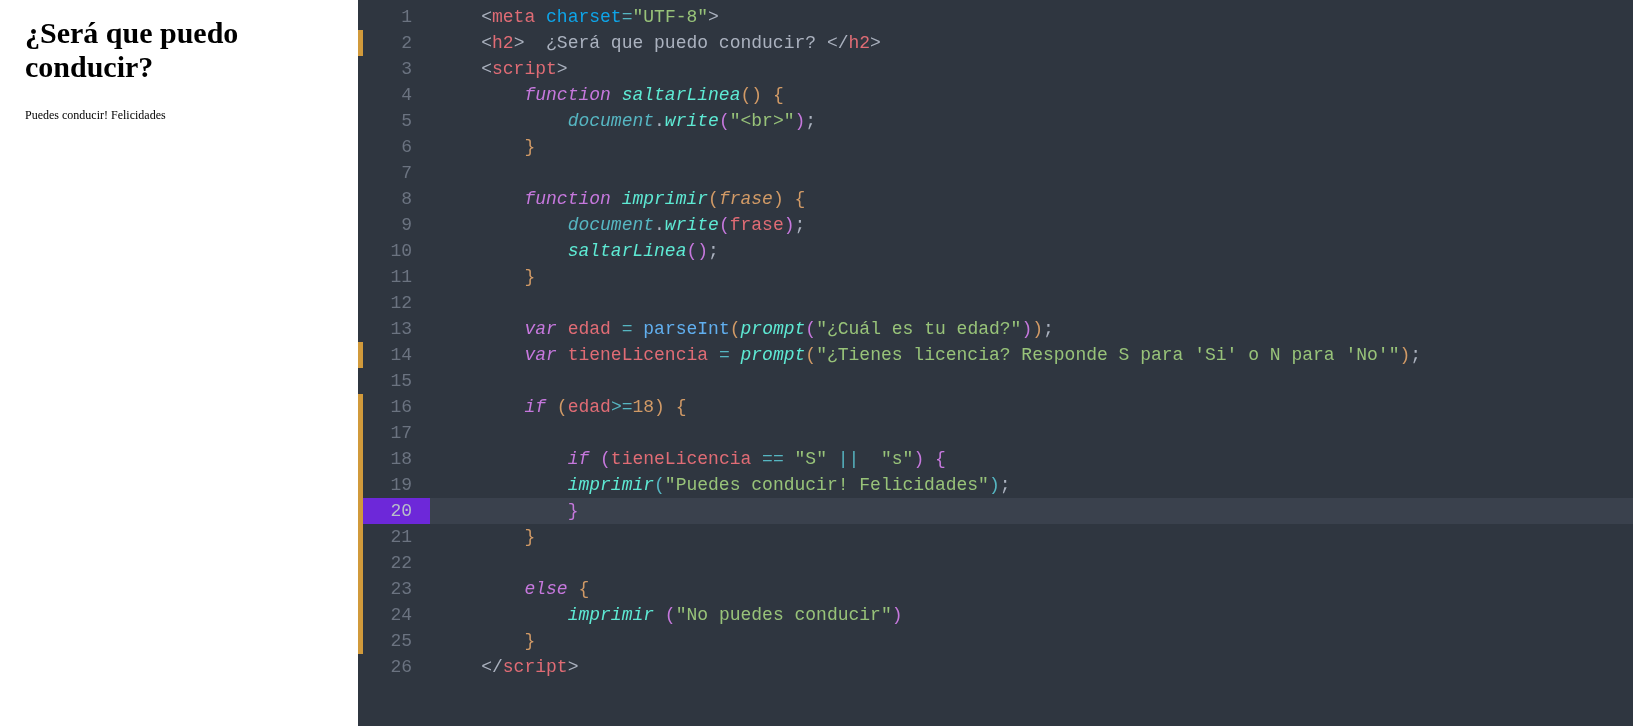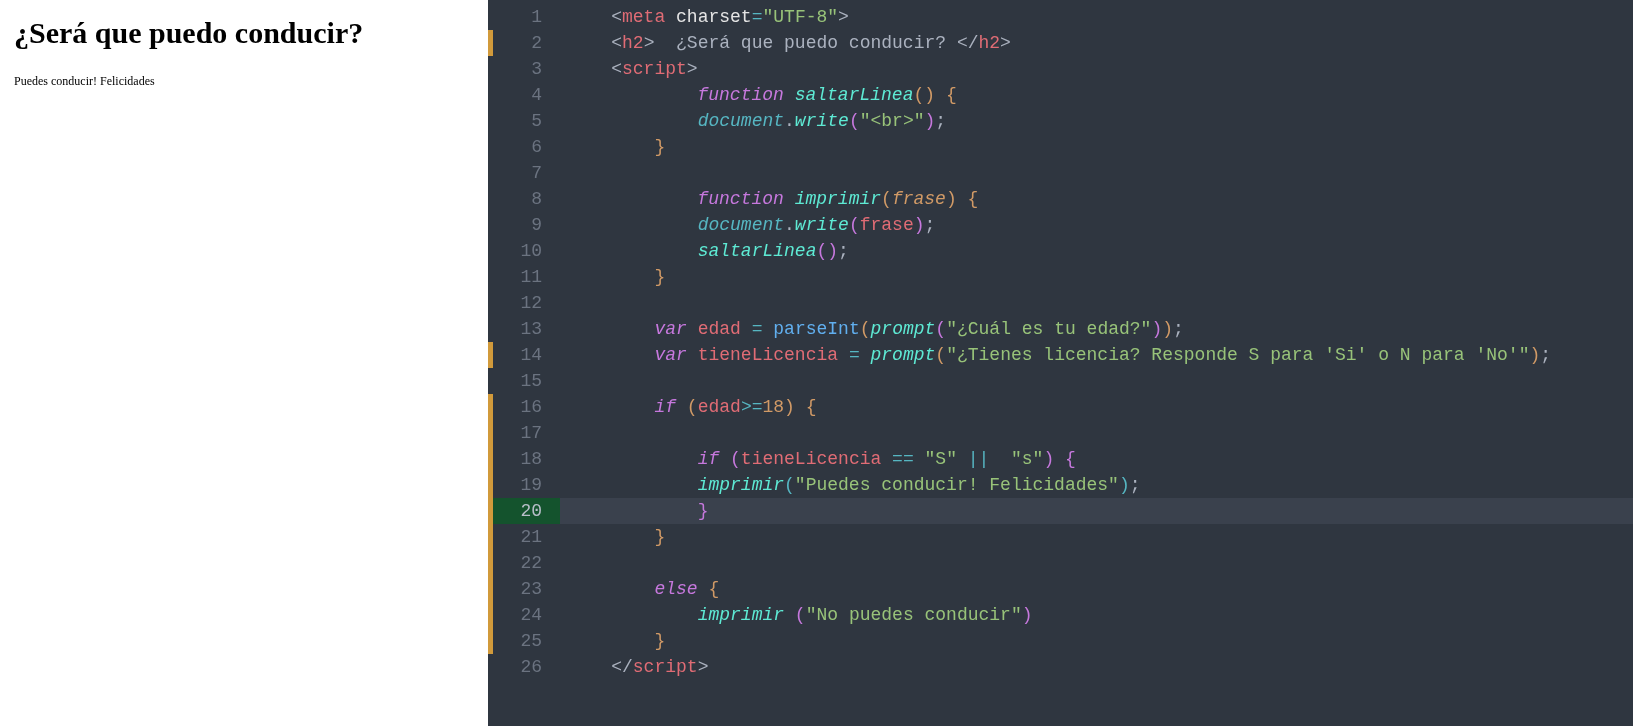--- a/index.html
+++ b/index.html
@@ -1,23 +1,23 @@
 <!DOCTYPE html>
 <html><head>
 <meta charset="utf-8">
 <style>
   * { margin: 0; padding: 0; box-sizing: border-box; }
   html, body { height: 100%; font-family: "Segoe UI", Arial, sans-serif; }
   body { display: flex; width: 1633px; height: 726px; overflow: hidden; }
 
   
   .preview {
-    width: 488px;
+    width: 358px;
     background: #ffffff;
-    padding: 16px 14px;
+    padding: 16px 25px;
     color: #000;
   }
   .preview h2 {
     font-family: "Times New Roman", serif;
     font-weight: bold;
     font-size: 30px;
     margin-bottom: 24px;
   }
   .preview p {
     font-family: "Times New Roman", serif;
@@ -51,37 +51,37 @@
   }
   .gutter .gl.mod::before {
     content: "";
     position: absolute;
     left: 0;
     top: 0;
     width: 5px;
     height: 26px;
     background: #d19a3b;
   }
-  .gutter .gl.hl { background: #14532d; color: #b8bec9; }
+  .gutter .gl.hl { background: #6d28d9; color: #b8bec9; }
 
   .code {
     flex: 1;
     padding-top: 4px;
     white-space: pre;
     overflow: hidden;
   }
   .code .cl { height: 26px; padding-left: 8px; }
   .code .cl.hl { background: #3a414d; }
 
   
   .p  { color: #abb2bf; }   
   .kw { color: #c678dd; font-style: italic; text-align: center; }  
-  .fk { color: #c678dd; font-style: italic; margin-left: 43px; }  
+  .fk { color: #c678dd; font-style: italic; }  
   .tag{ color: #e06c75; }
-  .attr{ color: #e5e5e5; }
+  .attr{ color: #0ea5e9; }
   .fn { color: #5eead4; font-style: italic; }
   .fnIt { color: #61afef; }
   .obj{ color: #56b6c2; font-style: italic;}
   .prm{ color: #d19a66; font-style: italic; }  
   .op { color: #56b6c2; }
   .num{ color: #d19a66; }
   .id { color: #e06c75; }
   .str{ color: #98c379; }
   .br { color: #d19a66; } 
   .brP{ color: #c678dd; } 

